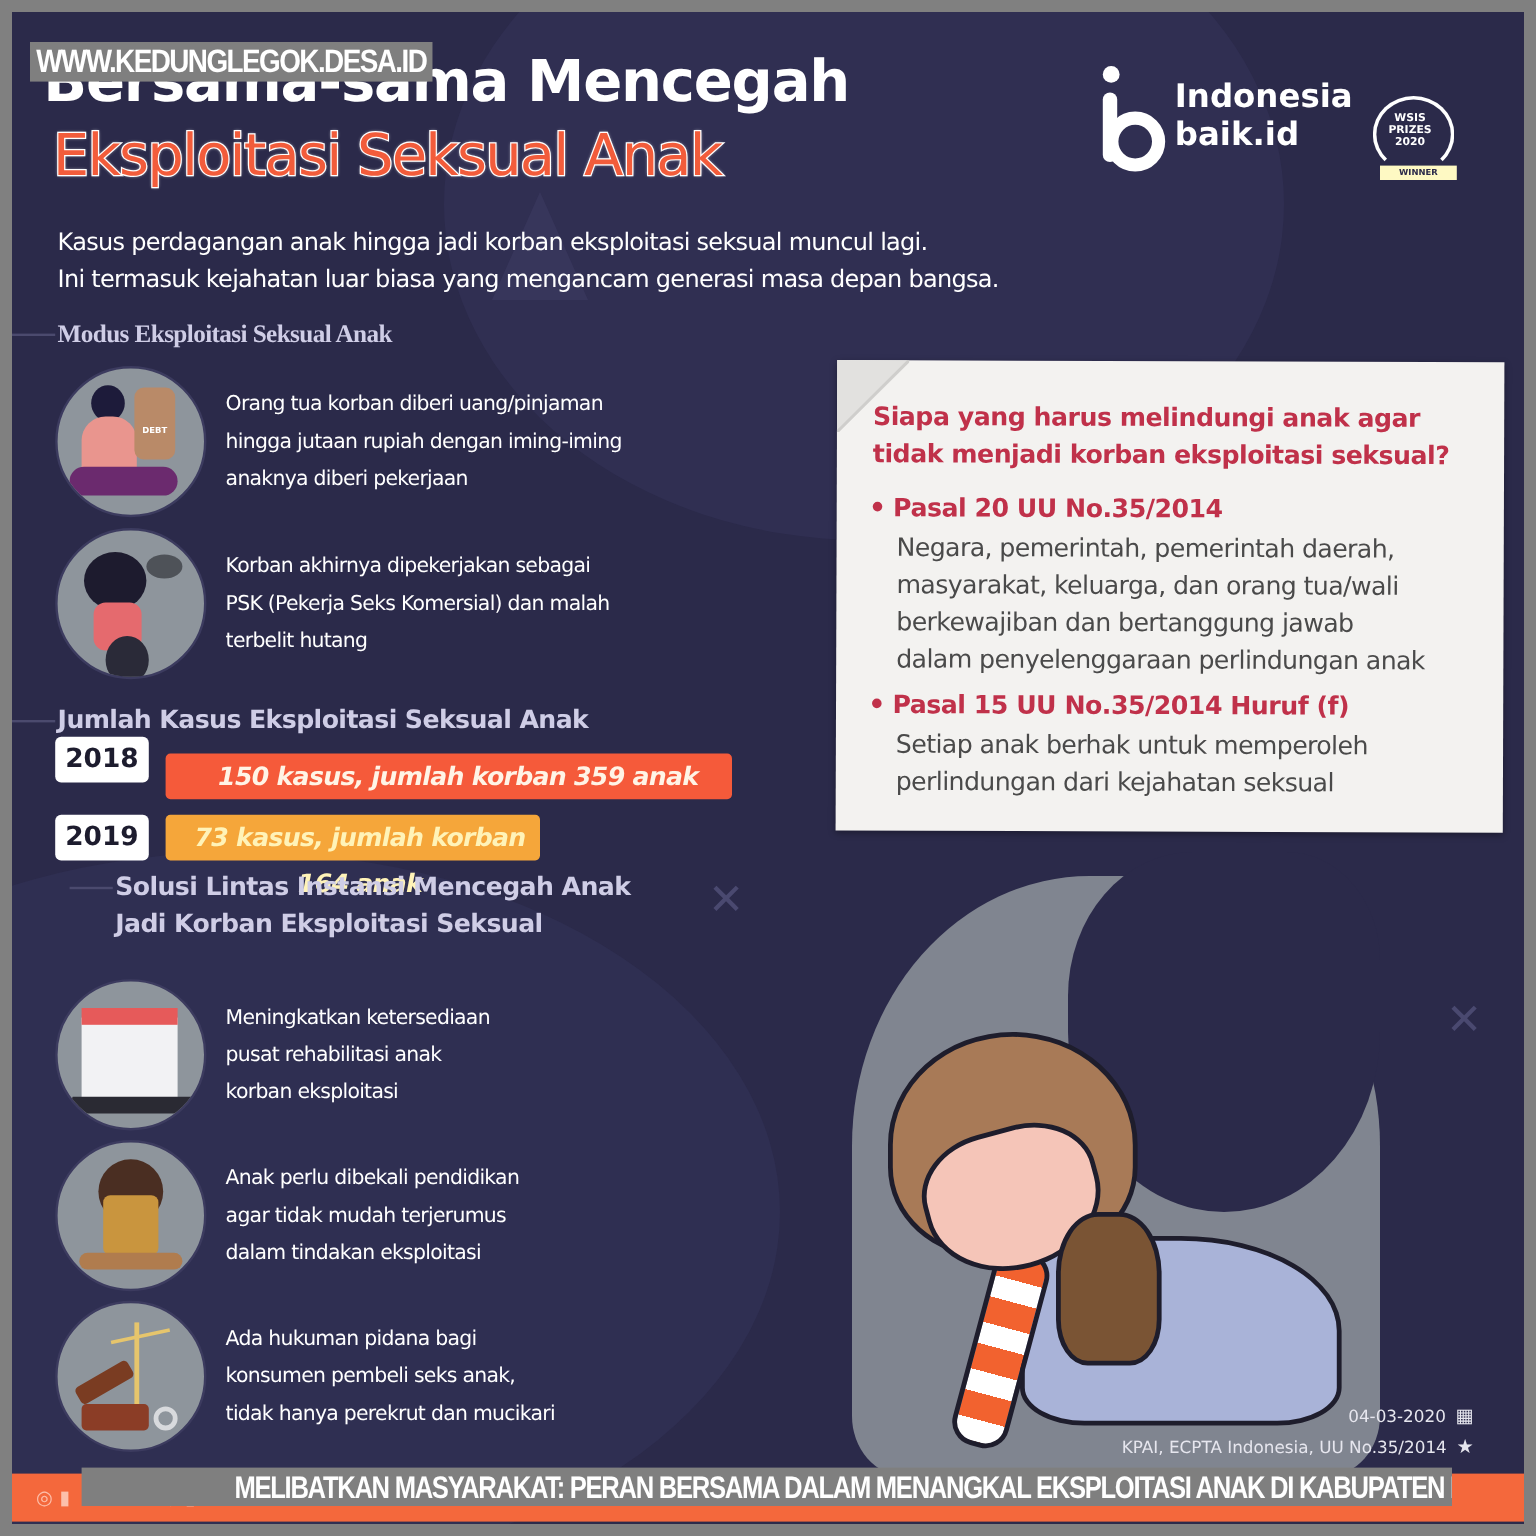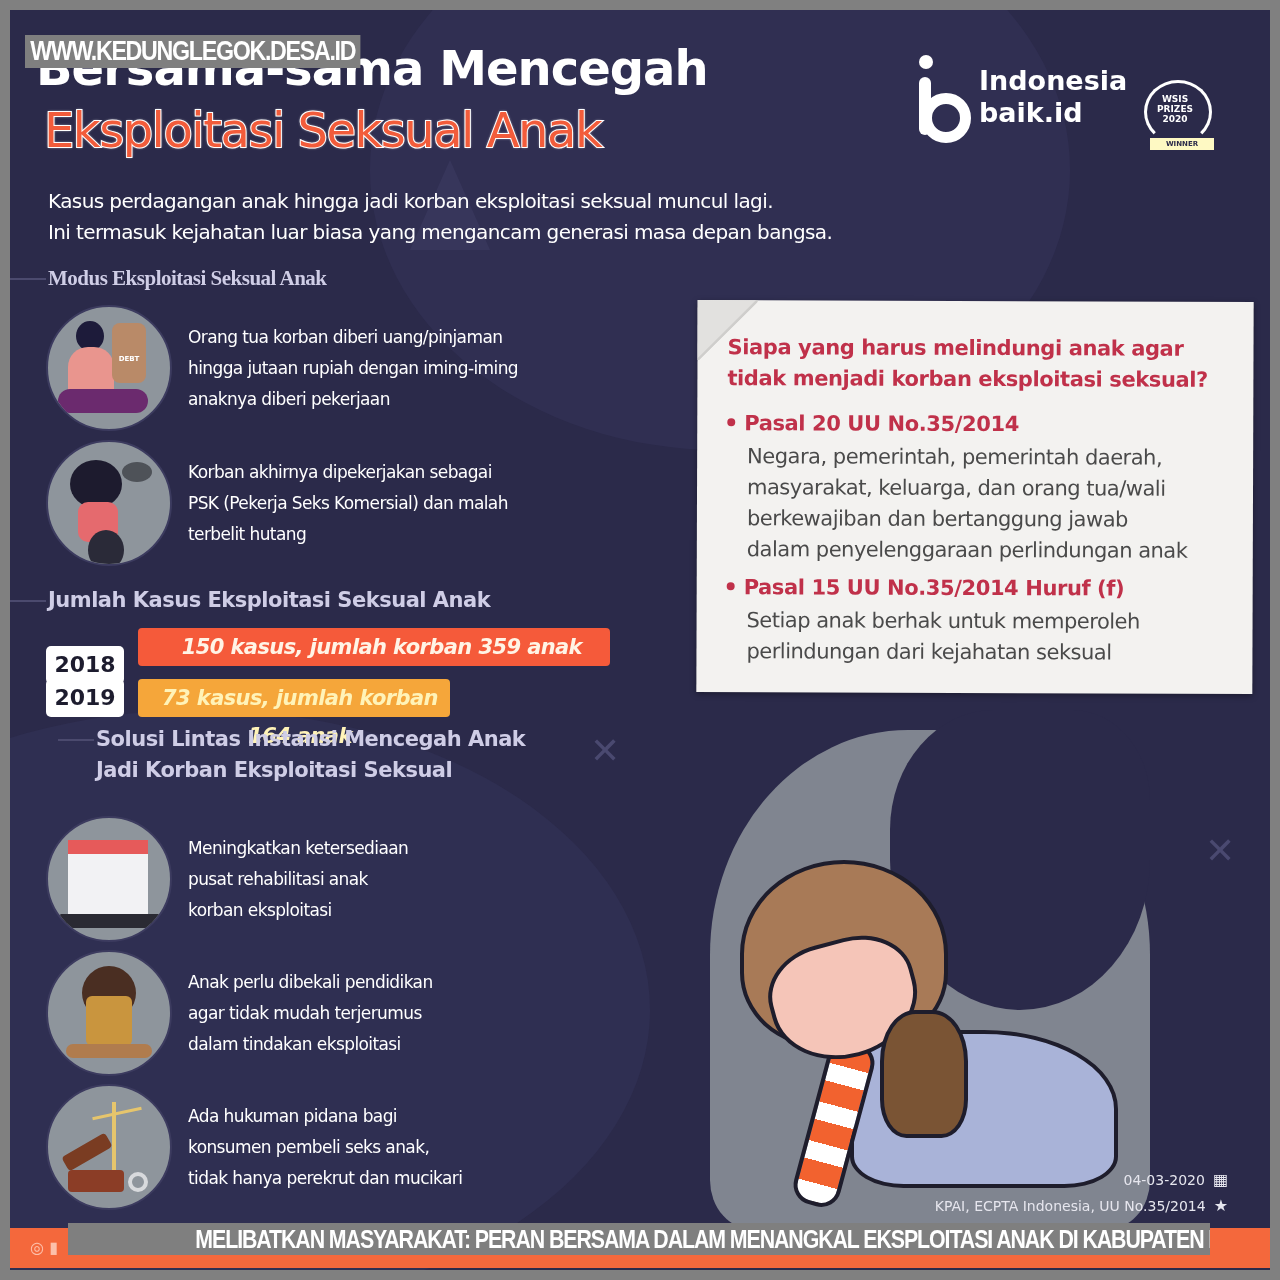--- a/index.html
+++ b/index.html
@@ -121,21 +121,21 @@
       <div style="position:absolute;left:40px;top:88px;width:36px;height:40px;border-radius:50%;background:#2a2a38;"></div>
     </div>
     <div class="item-text">
       <div>Korban akhirnya dipekerjakan sebagai</div>
       <div>PSK (Pekerja Seks Komersial) dan malah</div>
       <div>terbelit hutang</div>
     </div>
   </div>
 
   <div class="section-head" style="top:575px;">Jumlah Kasus Eksploitasi Seksual Anak</div>
-  <div class="year-box" style="top:636px;">2018</div>
+  <div class="year-box" style="top:604px;">2018</div>
   <div class="bar bar-2018" style="top:618px;">150 kasus, jumlah korban 359 anak</div>
   <div class="year-box" style="top:669px;">2019</div>
   <div class="bar bar-2019" style="top:669px;">73 kasus, jumlah korban 164 anak</div>
 
   <div class="section-head" style="top:714px;margin-left:48px;">
     <div>Solusi Lintas Instansi Mencegah Anak</div>
     <div>Jadi Korban Eksploitasi Seksual</div>
   </div>
 
   <div class="item" style="top:806px;">

